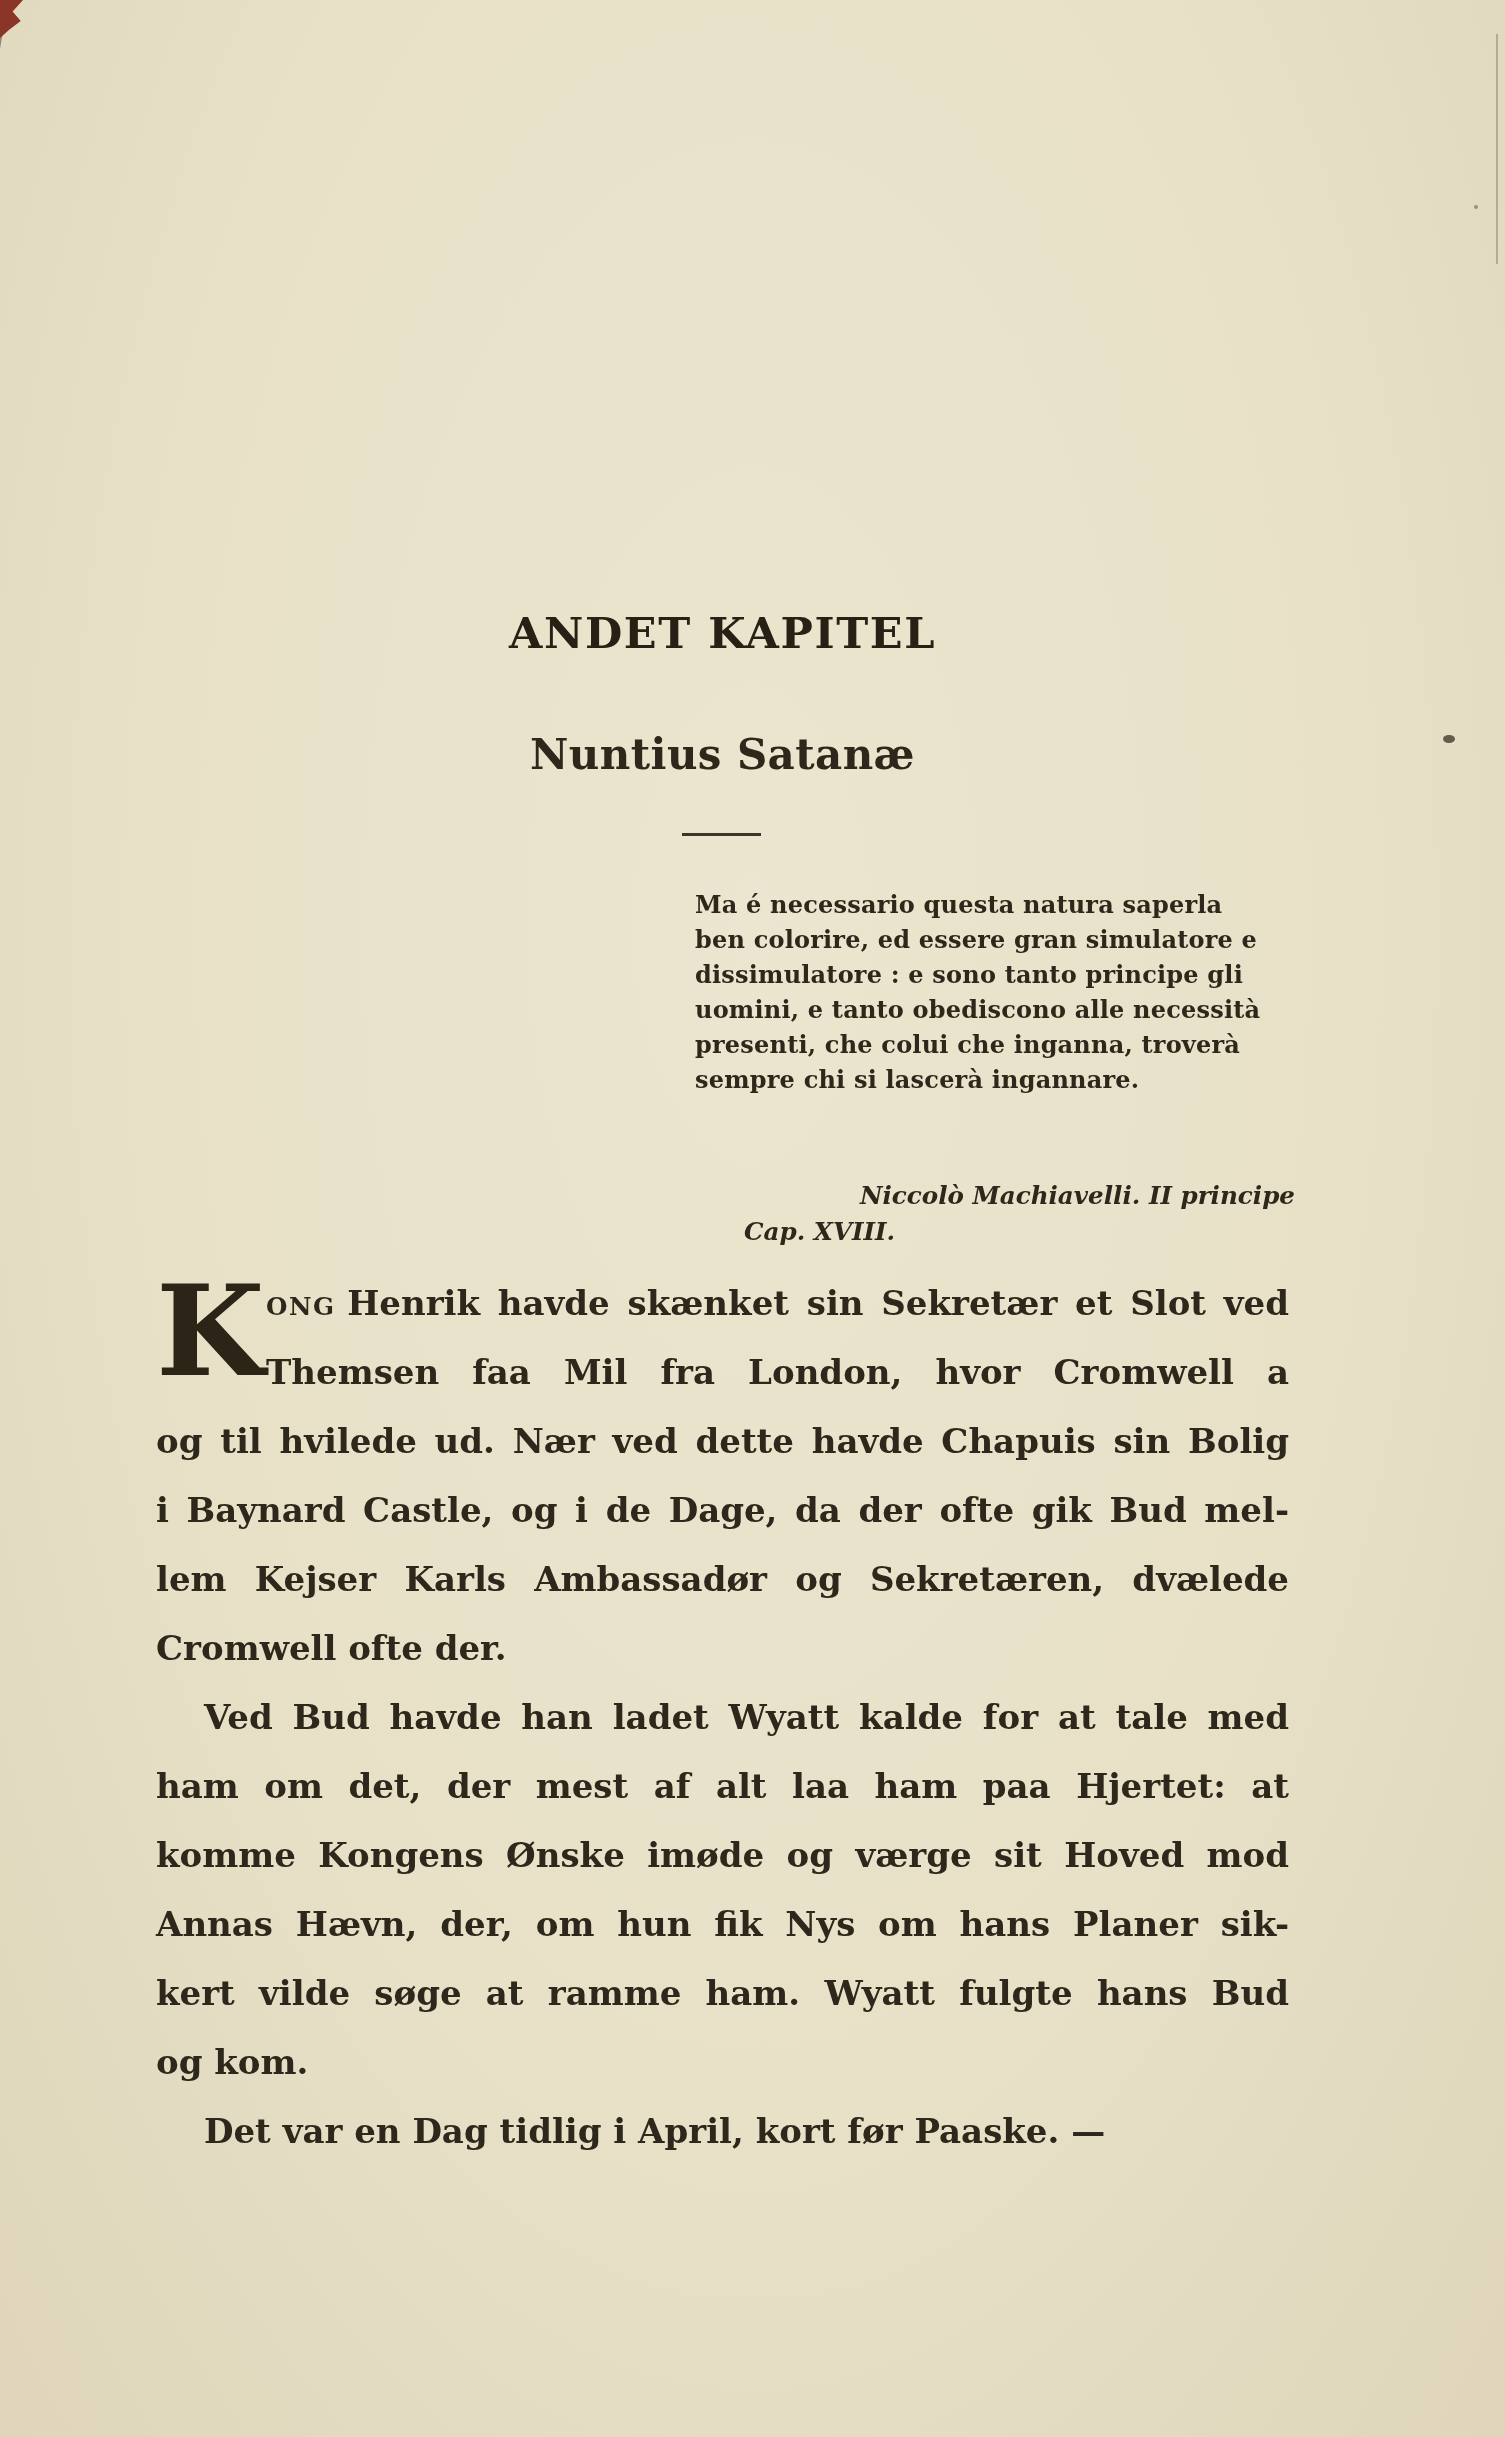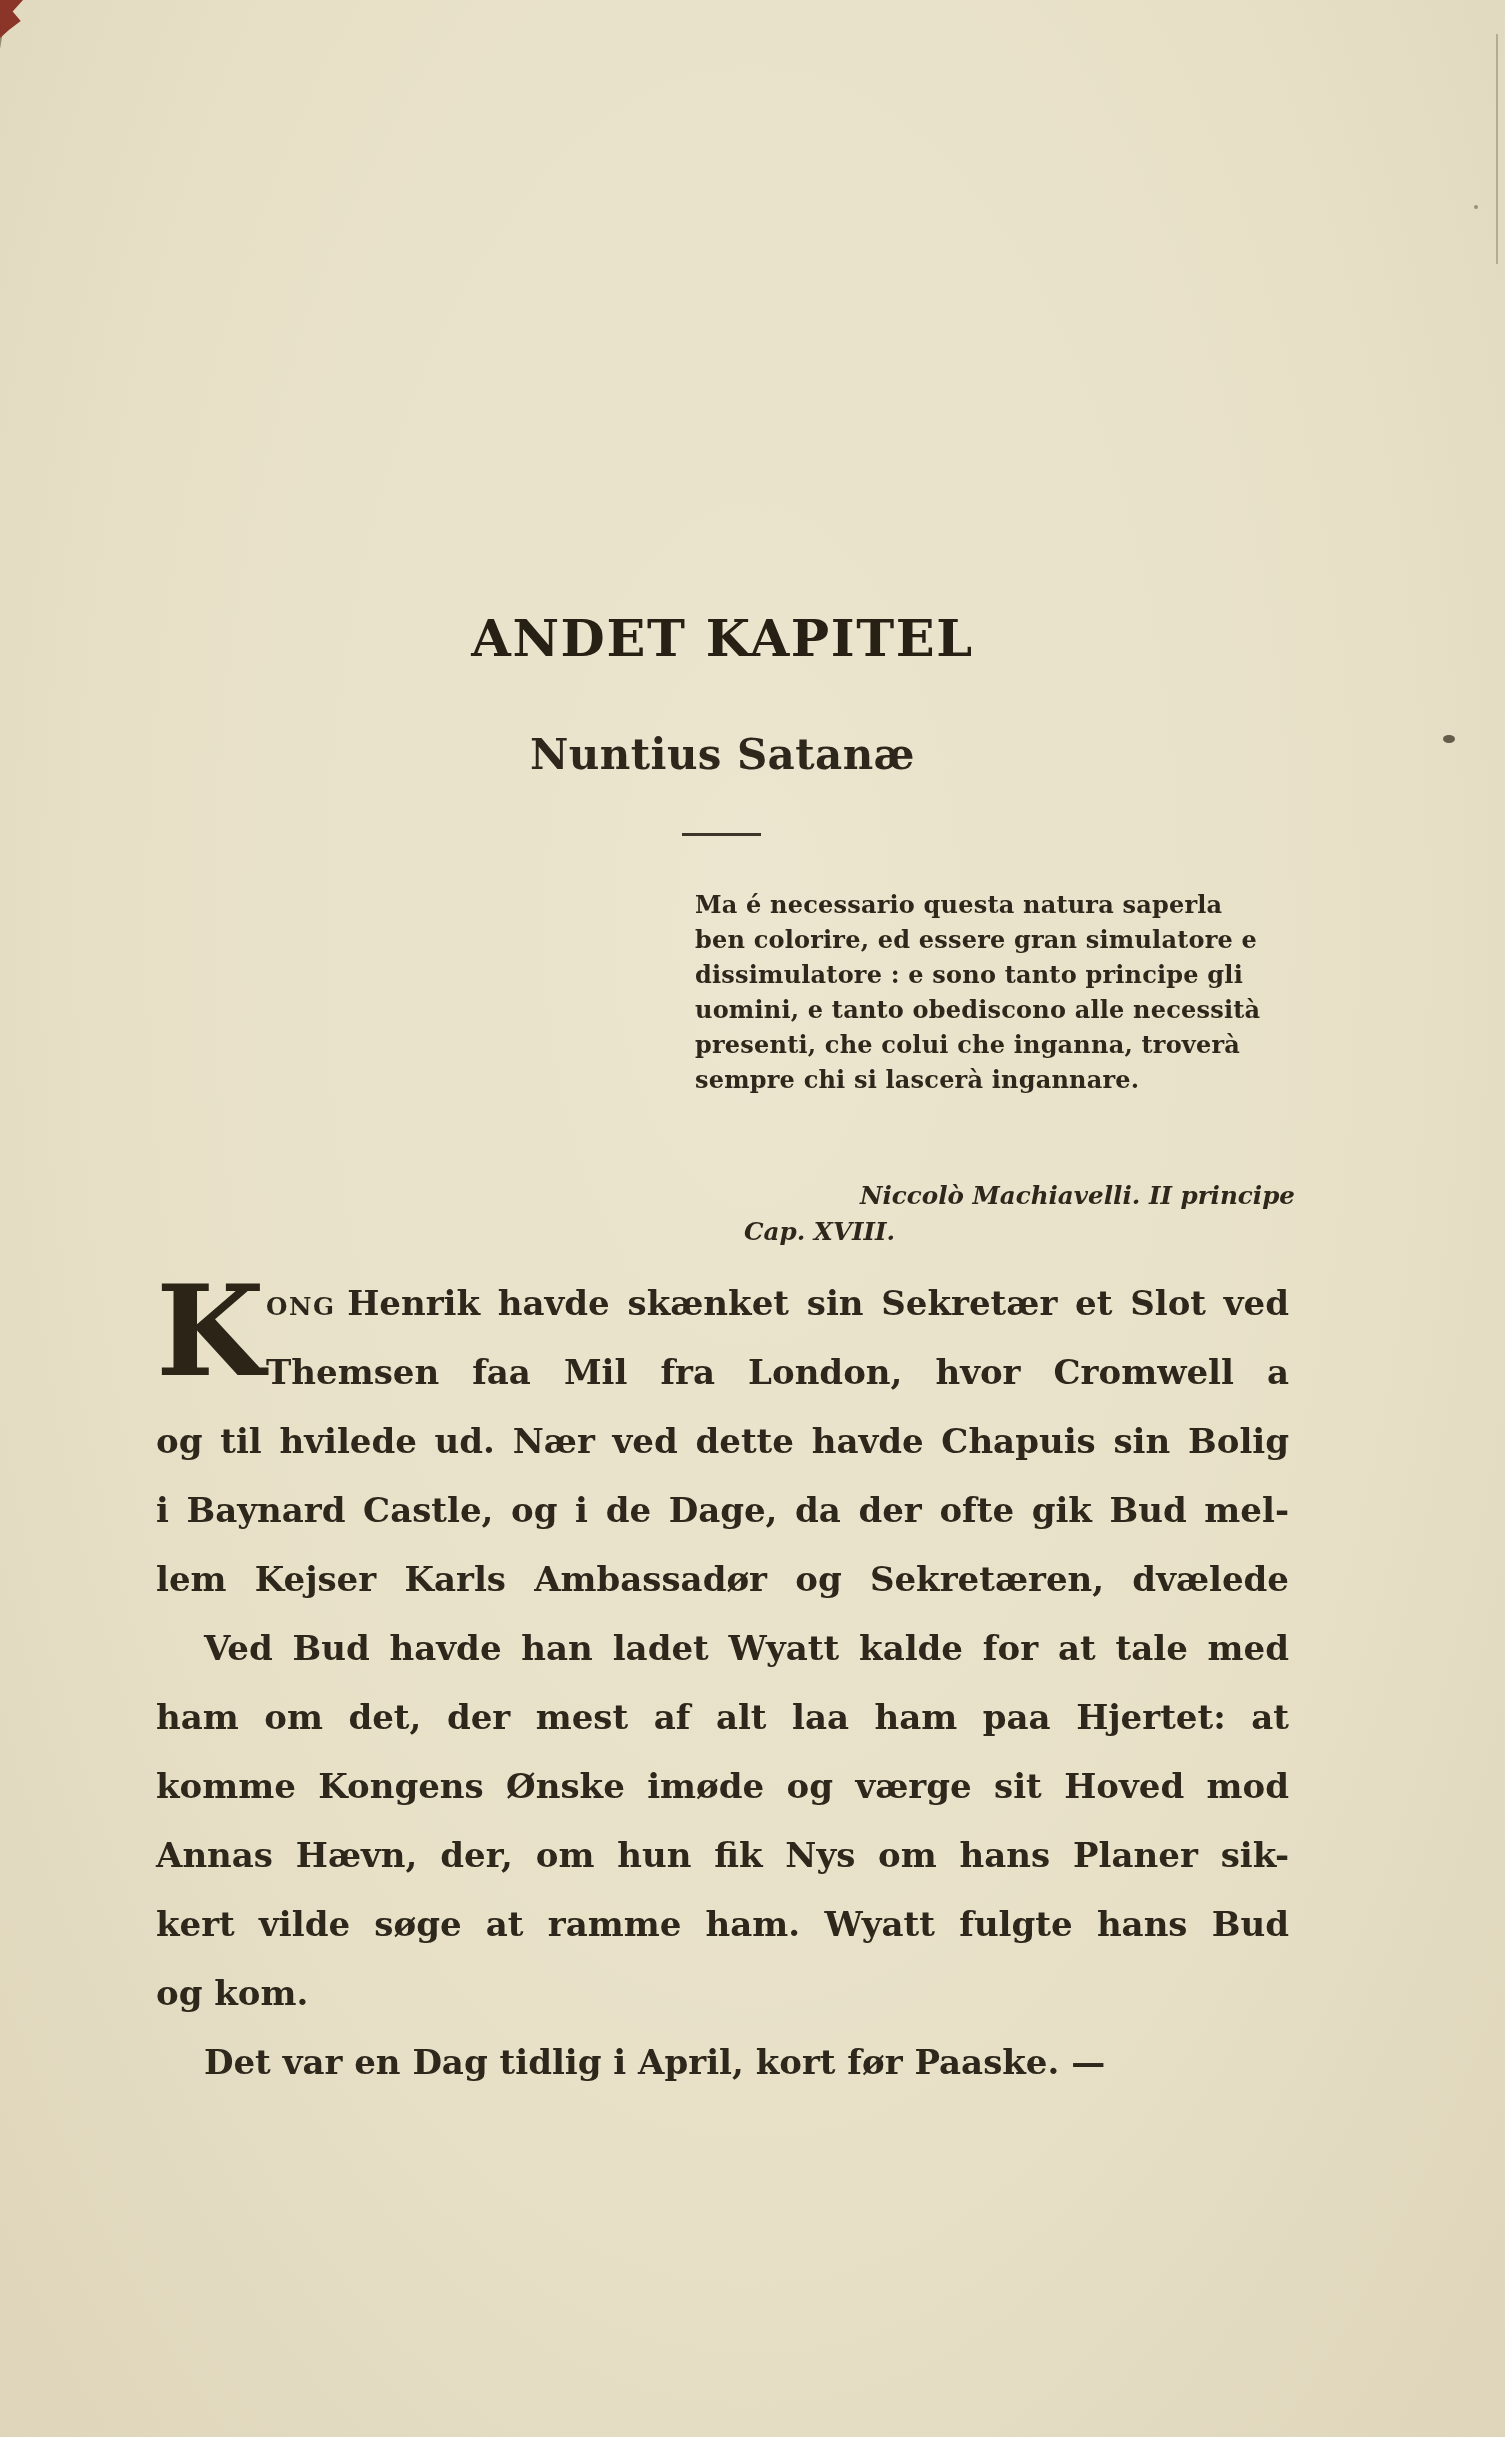--- a/index.html
+++ b/index.html
@@ -59,21 +59,21 @@
   
   .col {
     position: absolute;
     left: 156px;
     width: 1133px;
   }
 
   .title {
     top: 608px;
     text-align: center;
-    font-size: 51px;
+    font-size: 43px;
     font-weight: 700;
     letter-spacing: 1.6px;
     color: #272115;
   }
 
   .subtitle {
     top: 730px;
     text-align: center;
     font-size: 42px;
     font-weight: 700;
@@ -184,20 +184,21 @@
   </div>
 
   <div class="bodytext">
     <span class="dropcap">K</span>
 
     <div class="bline j after-cap"><span class="smallcaps">ONG</span><span>Henrik havde skænket sin Sekretær et Slot ved</span></div>
     <div class="bline j after-cap">Themsen faa Mil fra London, hvor Cromwell a</div>
     <div class="bline j">og til hvilede ud. Nær ved dette havde Chapuis sin Bolig</div>
     <div class="bline j">i Baynard Castle, og i de Dage, da der ofte gik Bud mel-</div>
     <div class="bline j">lem Kejser Karls Ambassadør og Sekretæren, dvælede</div>
+    <div class="bline last">Cromwell ofte der.</div>
 
     <div class="bline j indent">Ved Bud havde han ladet Wyatt kalde for at tale med</div>
     <div class="bline j">ham om det, der mest af alt laa ham paa Hjertet: at</div>
     <div class="bline j">komme Kongens Ønske imøde og værge sit Hoved mod</div>
     <div class="bline j">Annas Hævn, der, om hun fik Nys om hans Planer sik-</div>
     <div class="bline j">kert vilde søge at ramme ham. Wyatt fulgte hans Bud</div>
     <div class="bline last">og kom.</div>
 
     <div class="bline last indent">Det var en Dag tidlig i April, kort før Paaske. —</div>
   </div>

